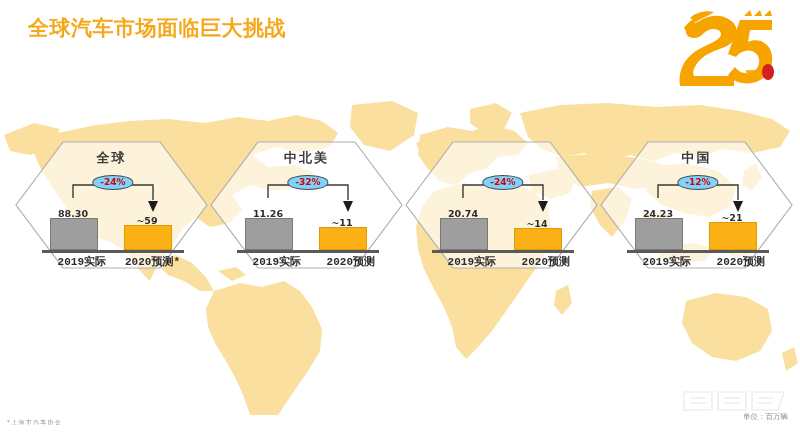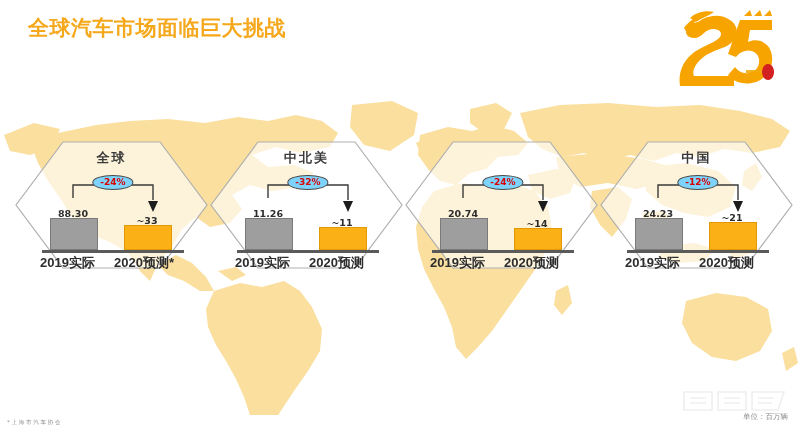--- a/index.html
+++ b/index.html
@@ -83,23 +83,23 @@
   .bar-rect{position:absolute;bottom:0;left:0;width:46px;}
   .bar-rect.actual{background:#9e9e9e;border:1px solid #7a7a7a;}
   .bar-rect.forecast{background:#FBB016;border:1px solid #e09a06;}
 
   .baseline{
     position:absolute;left:2px;top:76px;width:142px;height:2.5px;
     background:#5a5a5a;
   }
   .cat-labels{position:absolute;left:0;top:80px;width:146px;height:16px;}
   .cat-label{
-    position:absolute;top:0;width:66px;text-align:left;
-    font-size:13px;color:#2d2d2d;font-weight:bold;
-    font-family:Liberation Sans, sans-serif;
+    position:absolute;top:0;width:66px;text-align:right;
+    font-size:11px;color:#2d2d2d;font-weight:bold;
+    font-family:Liberation Mono, monospace;
     white-space:nowrap;
   }
   .cat-label.left{left:0px;}
   .cat-label.right{left:74px;}
 
   
   .footnote{
     position:absolute;left:7px;top:419px;
     font-size:5.5px;color:#8d8d8d;
     font-family:"DejaVu Sans","Liberation Sans",sans-serif;
@@ -236,21 +236,21 @@
         </svg>
       </div>
       <div class="pct-badge">-24%</div>
 
       <div class="bars">
         <div class="bar-col left">
           <div class="bar-val" style="bottom:31px;">88.30</div>
           <div class="bar-rect actual" style="height:30px;"></div>
         </div>
         <div class="bar-col right">
-          <div class="bar-val" style="bottom:24px;">~33</div>
+          <div class="bar-val" style="bottom:24px;">~59</div>
           <div class="bar-rect forecast" style="height:23px;"></div>
         </div>
       </div>
 
       <div class="baseline"></div>
       <div class="cat-labels">
         <div class="cat-label left">2019实际</div>
         <div class="cat-label right">2020预测*</div>
       </div>
     </div>

